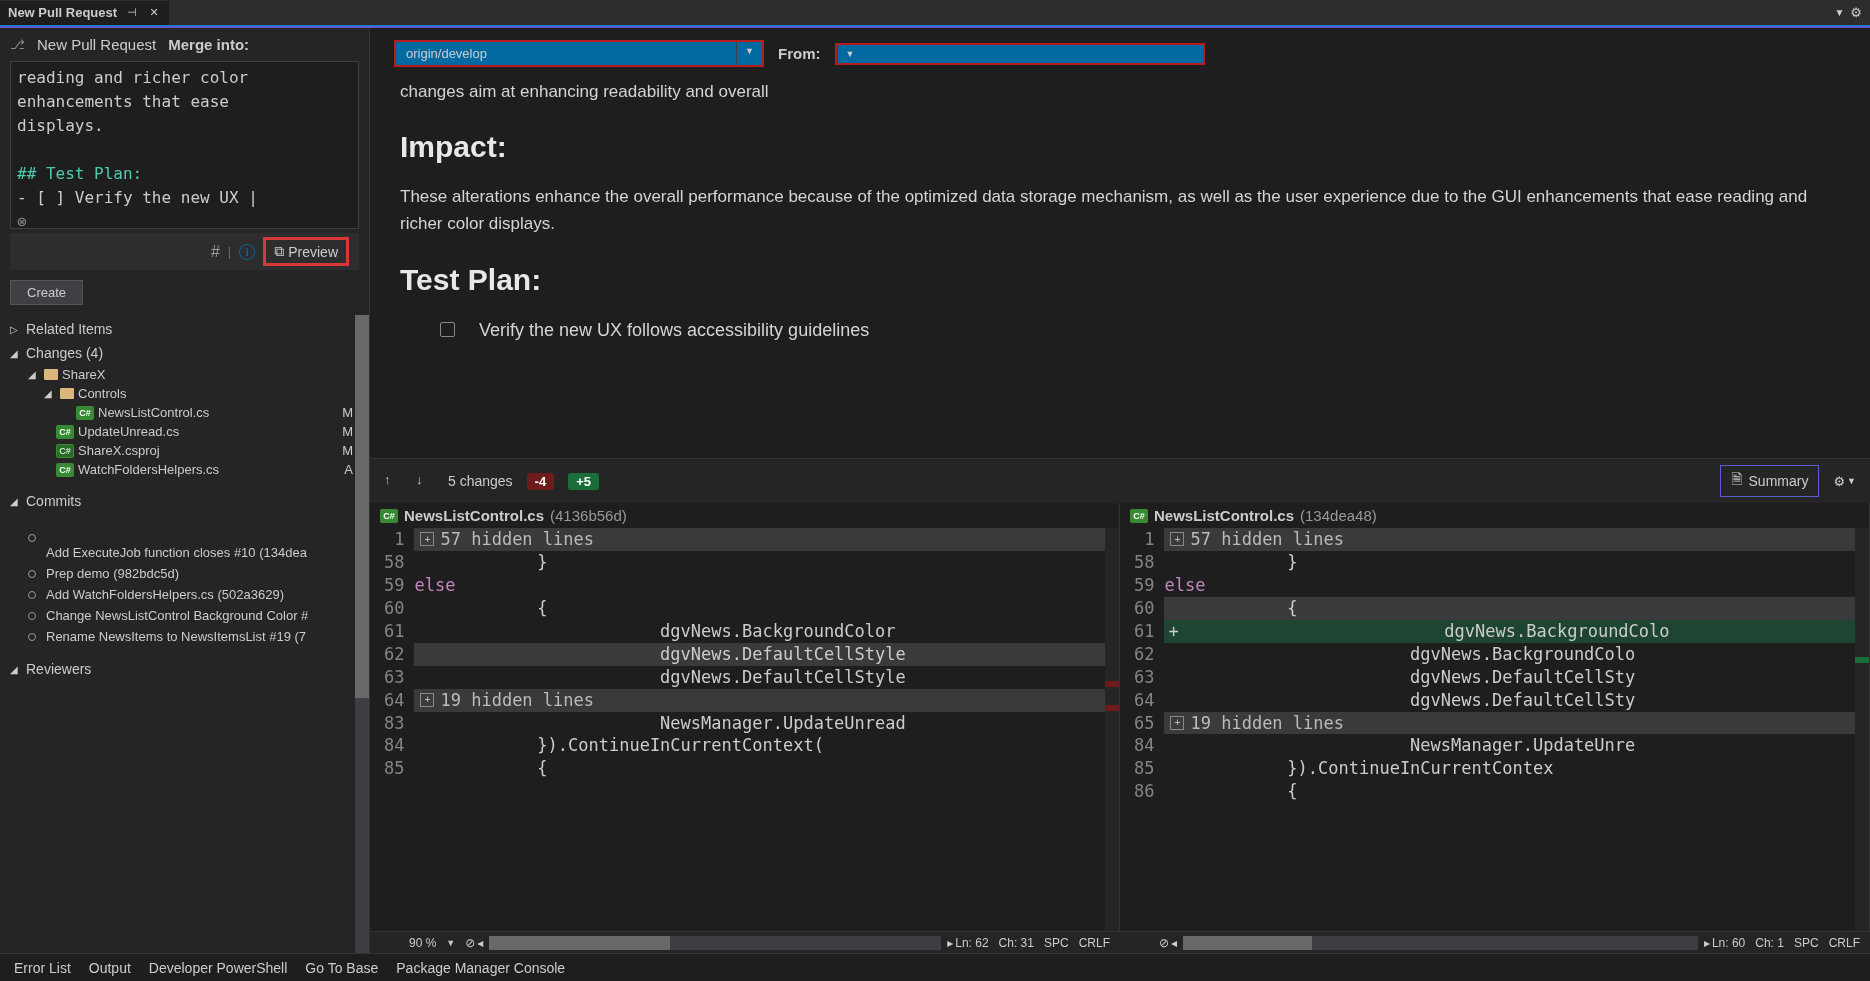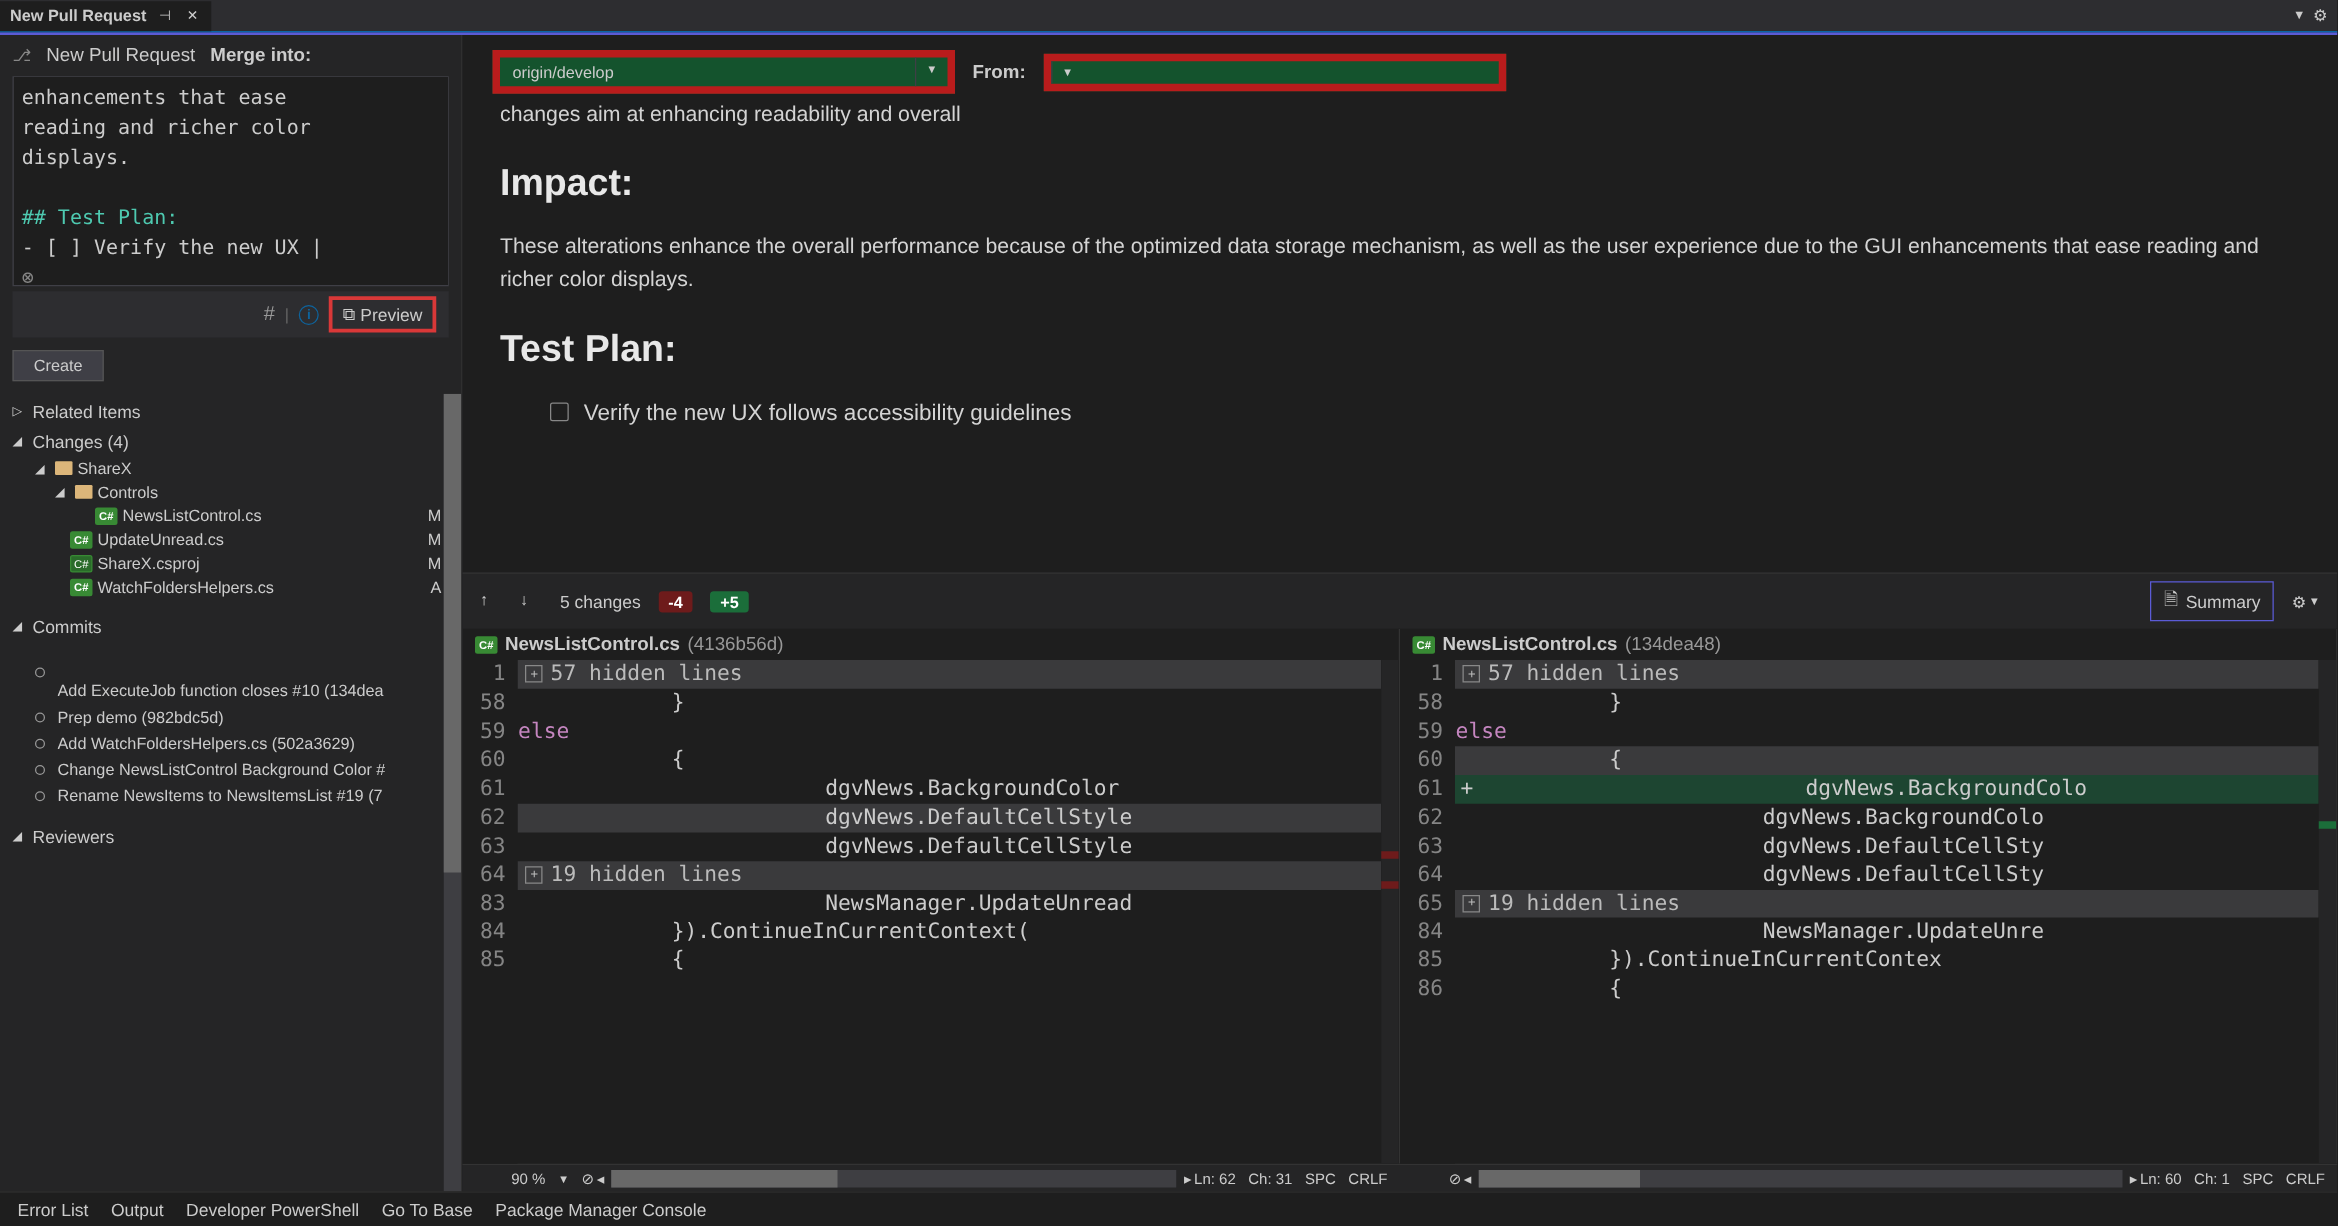--- a/index.html
+++ b/index.html
@@ -27,21 +27,21 @@
 .folder-icon { width: 14px; height: 11px; background: #dcb67a; border-radius: 1px; }
 .cs-icon { width: 18px; height: 14px; background: #388a34; color: #fff; font-size: 9px; display: flex; align-items: center; justify-content: center; border-radius: 2px; font-weight: bold; }
 .proj-icon { width: 18px; height: 14px; background: #2a6b2a; border: 1px solid #388a34; border-radius: 2px; font-size: 9px; color: #fff; display: flex; align-items: center; justify-content: center; }
 .status-letter { margin-left: auto; padding-right: 6px; }
 .section-header { padding: 4px 10px; font-size: 14px; display: flex; align-items: center; gap: 4px; }
 .commit-item { display: flex; align-items: center; padding: 3px 10px 3px 28px; gap: 10px; font-size: 13px; }
 .commit-dot { width: 8px; height: 8px; border: 1.5px solid #999; border-radius: 50%; }
 .content { flex: 1; display: flex; flex-direction: column; background: #1e1e1e; }
 .preview-pane { flex: 0 0 auto; padding: 10px 30px 20px 30px; color: #d4d4d4; font-size: 17px; line-height: 1.6; overflow-y: auto; height: 390px; }
 .preview-pane h2 { font-size: 30px; font-weight: 600; margin: 18px 0 12px 0; color: #e8e8e8; }
-.preview-pane .checkbox-item { display: flex; align-items: center; gap: 12px; margin-left: 40px; margin-top: 8px; font-size: 18px; }
+.preview-pane .checkbox-item { display: flex; align-items: center; gap: 24px; margin-left: 40px; margin-top: 8px; font-size: 18px; }
 .preview-pane .checkbox { width: 15px; height: 15px; border: 1px solid #888; border-radius: 2px; }
 .diff-header { display: flex; align-items: center; gap: 14px; padding: 6px 14px; border-top: 1px solid #333; background: #252526; }
 .arrow-btn { width: 18px; height: 18px; cursor: pointer; color: #ccc; }
 .changes-count { font-size: 14px; }
 .diff-badge { padding: 1px 8px; border-radius: 3px; font-size: 13px; font-weight: 600; }
 .diff-minus { background: #6e1b1b; color: #fff; }
 .diff-plus { background: #1b6e3a; color: #fff; }
 .summary-btn { margin-left: auto; border: 1px solid #5b5bd6; padding: 3px 10px; display: flex; align-items: center; gap: 6px; cursor: pointer; font-size: 14px; }
 .gear-dropdown { display: flex; align-items: center; gap: 2px; cursor: pointer; }
 .diff-panes { flex: 1; display: flex; overflow: hidden; }
@@ -59,21 +59,21 @@
 .kw { color: #c586c0; }
 .overview-ruler { width: 14px; background: #252526; position: relative; }
 .ruler-mark { position: absolute; width: 100%; height: 6px; }
 .ruler-red { background: #6e1b1b; }
 .ruler-green { background: #1b6e3a; }
 .status-row { height: 22px; background: #252526; border-top: 1px solid #333; display: flex; align-items: center; font-size: 12px; }
 .status-section { display: flex; align-items: center; gap: 10px; padding: 0 10px; margin-left: 29px; }
 .scroll-h { flex: 1; background: #3e3e42; height: 14px; margin: 0 4px; position: relative; }
 .scroll-thumb-h { background: #686868; height: 100%; width: 40%; position: absolute; }
 .bottom-bar { height: 28px; background: #1e1e1e; border-top: 1px solid #333; display: flex; align-items: center; gap: 18px; padding: 0 14px; font-size: 14px; }
-.dropdown { background: #14532d; border: 6px solid #b91c1c; display: flex; }
+.dropdown { background: #0369a1; border: 2px solid #b91c1c; display: flex; }
 .dropdown-text { padding: 4px 10px; flex: 1; }
 .dropdown-arrow { padding: 4px 8px; border-left: 1px solid #3f3f46; font-size: 9px; }
 .sidebar-scrollbar { width: 14px; background: #3e3e42; position: absolute; right: 0; top: 0; bottom: 0; }
 .sidebar-scroll-thumb { background: #686868; width: 100%; height: 60%; }
 </style>
 </head>
 <body>
 
 <div class="tab-bar">
   <div class="tab">
@@ -88,22 +88,22 @@
 </div>
 
 <div class="main">
   <div class="sidebar">
     <div style="display:flex; align-items:center; gap:12px; padding:8px 10px 4px 10px; width:100%;">
       <span style="color:#888;">⎇</span>
       <span style="font-size:15px;">New Pull Request</span>
       <span class="merge-label">Merge into:</span>
     </div>
     <div class="desc-box" id="desc-box">
+        <div class="md-comment">reading and richer color</div>
         <div class="md-comment">enhancements that ease</div>
-        <div class="md-comment">reading and richer color</div>
         <div class="md-comment">displays.</div>
         <div class="">&nbsp;</div>
         <div class="md-heading">## Test Plan:</div>
         <div class="md-comment">- [ ] Verify the new UX |</div>
         <div style="opacity: 0.6;">⊗</div>
       </div>
     <div class="desc-toolbar">
       <span class="hash-icon">#</span>
       <span style="color:#666;">|</span>
       <span class="info-icon">i</span>

